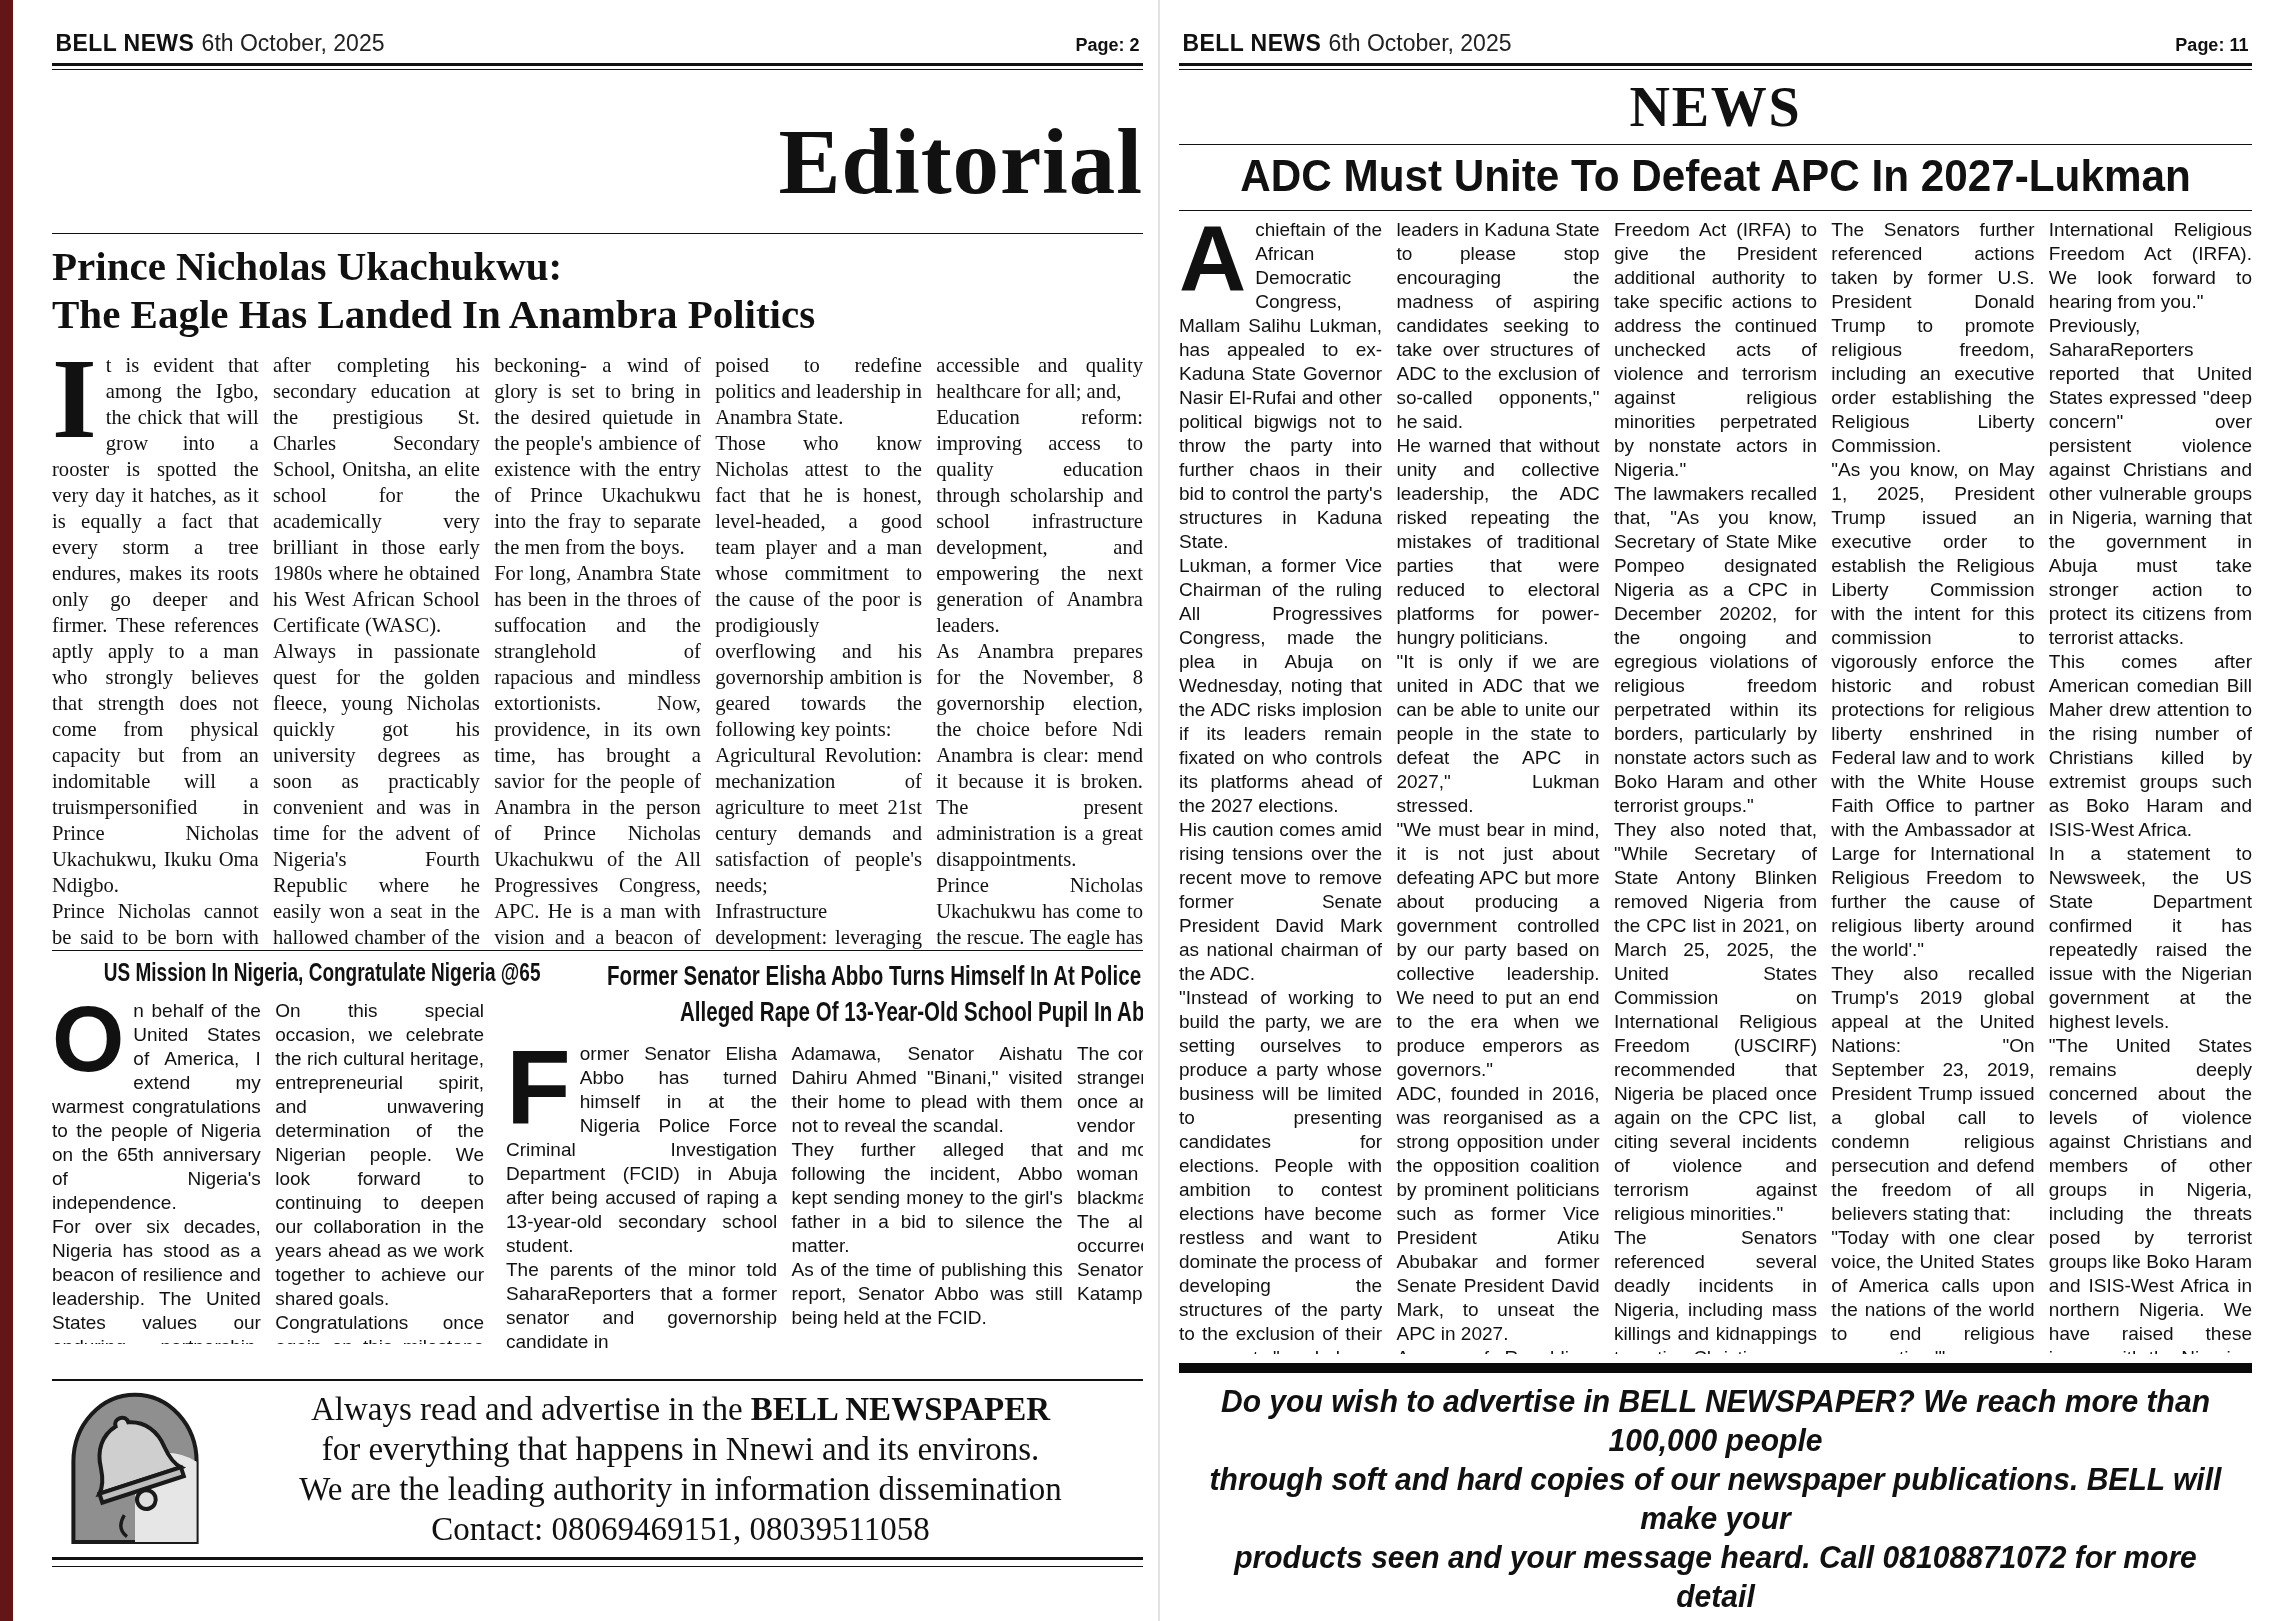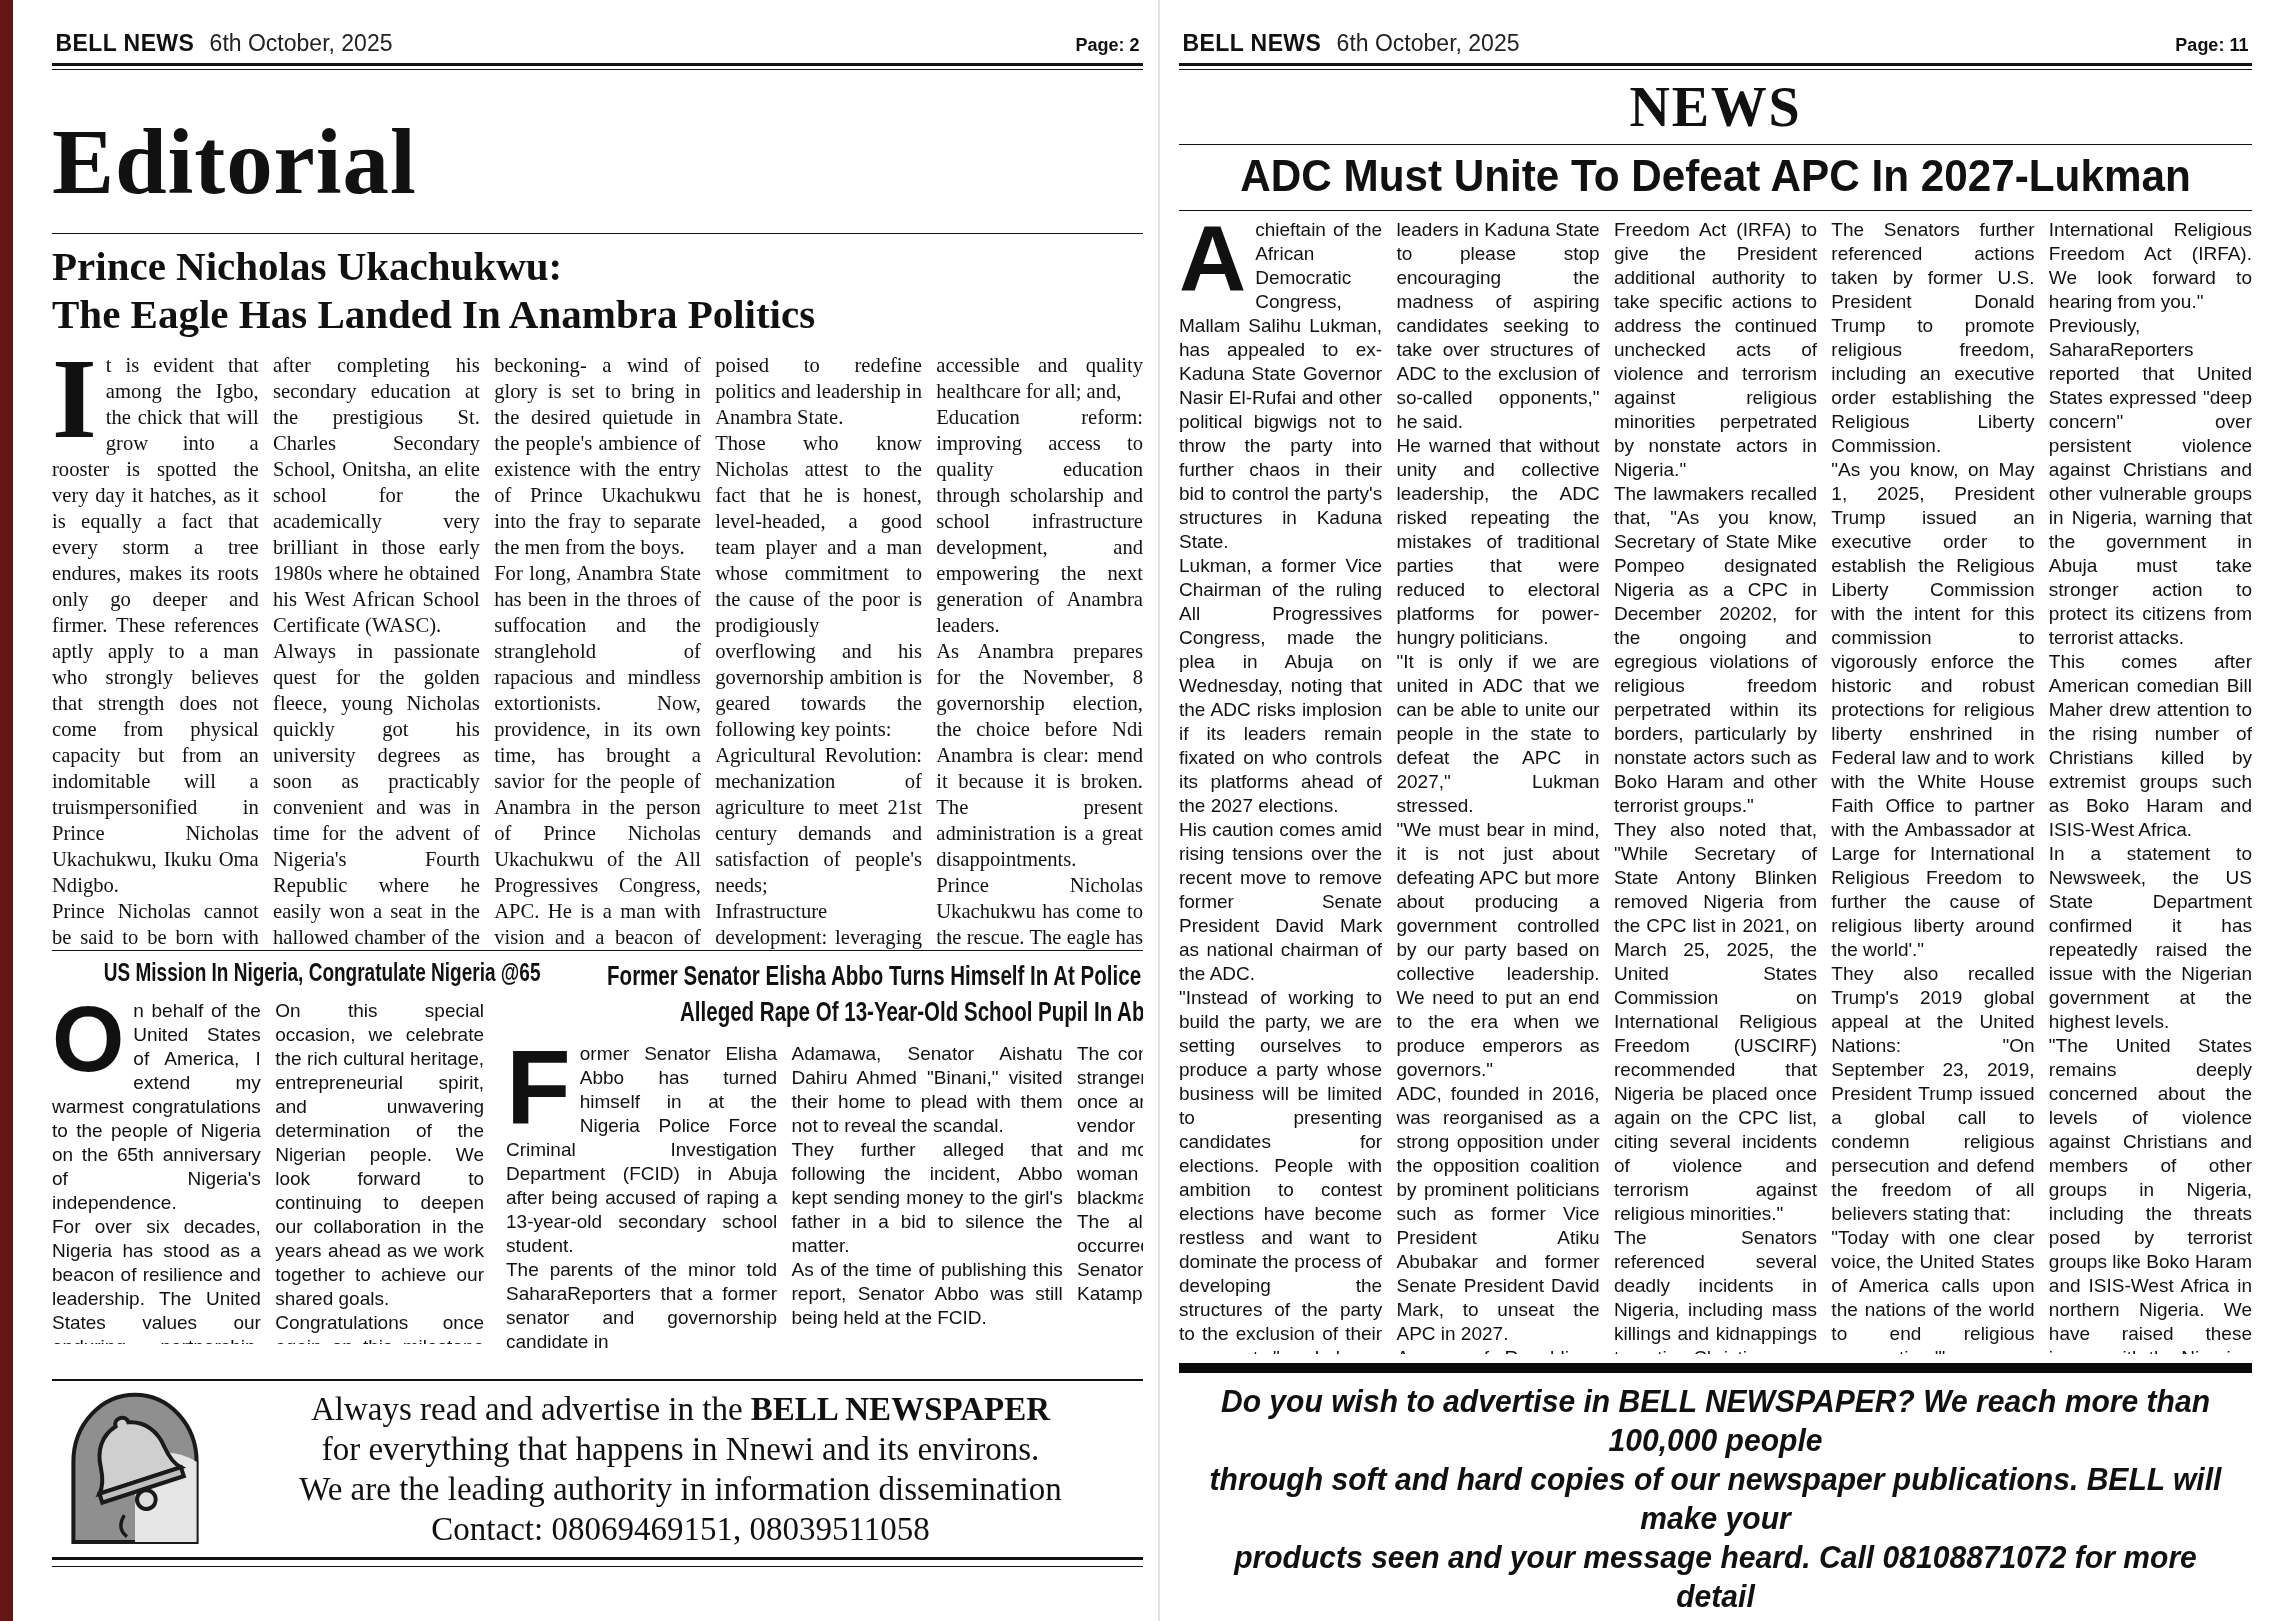--- a/index.html
+++ b/index.html
@@ -6,25 +6,25 @@
   html,body { width:2293px; height:1621px; background:#ffffff; font-family:"Liberation Serif", serif; color:#111; }
   .spread { position:relative; width:2293px; height:1621px; background:#fff; overflow:hidden; }
   .red-bar { position:absolute; left:0; top:0; width:13.4px; height:1621px; background:#641616; }
   .page-divider { position:absolute; left:1158px; top:0; width:1.8px; height:1621px; background:#e2e2e2; }
   .page { position:absolute; top:23px; }
   .page-left  { left:52px;  width:1091px; }
   .page-right { left:1179px; width:1073px; }
 
   .pg-header { display:flex; justify-content:space-between; align-items:baseline; padding:7.2px 3.6px 5.4px 3.6px; font-family:"Liberation Sans", sans-serif; font-size:23px; }
   .brand { font-weight:bold; letter-spacing:0.4px; }
-  .pdate { font-weight:normal; color:#222; margin-left:9px; }
+  .pdate { font-weight:normal; color:#222; margin-left:1px; }
   .pageno { font-weight:bold; font-size:18px; }
   .header-rule { border-top:3.6px solid #111; border-bottom:0.9px solid #111; height:7.2px; }
 
-  .editorial-title { text-align:left; font-family:"Liberation Serif", serif; font-weight:bold; font-size:93px; line-height:1.05; margin:43px 0 23px 0; letter-spacing:0.9px; }
+  .editorial-title { text-align:right; font-family:"Liberation Serif", serif; font-weight:bold; font-size:93px; line-height:1.05; margin:43px 0 23px 0; letter-spacing:0.9px; }
   .thin-rule { border-top:1.8px solid #111; }
   .ed-headline { font-family:"Liberation Serif", serif; font-weight:bold; font-size:41px; line-height:1.15; margin:9px 0 14.3px 0; }
 
   .cols { display:flex; gap:14.3px; text-align:justify; overflow:hidden; }
   .col { flex:1; overflow:hidden; }
   .coltext { white-space:pre-line; }
   .serif-body { font-family:"Liberation Serif", serif; font-size:20.6px; line-height:26px; }
   .sans-body  { font-family:"Liberation Sans", sans-serif; font-size:19px; line-height:24px; }
   .ed-cols { height:598px; }
 

